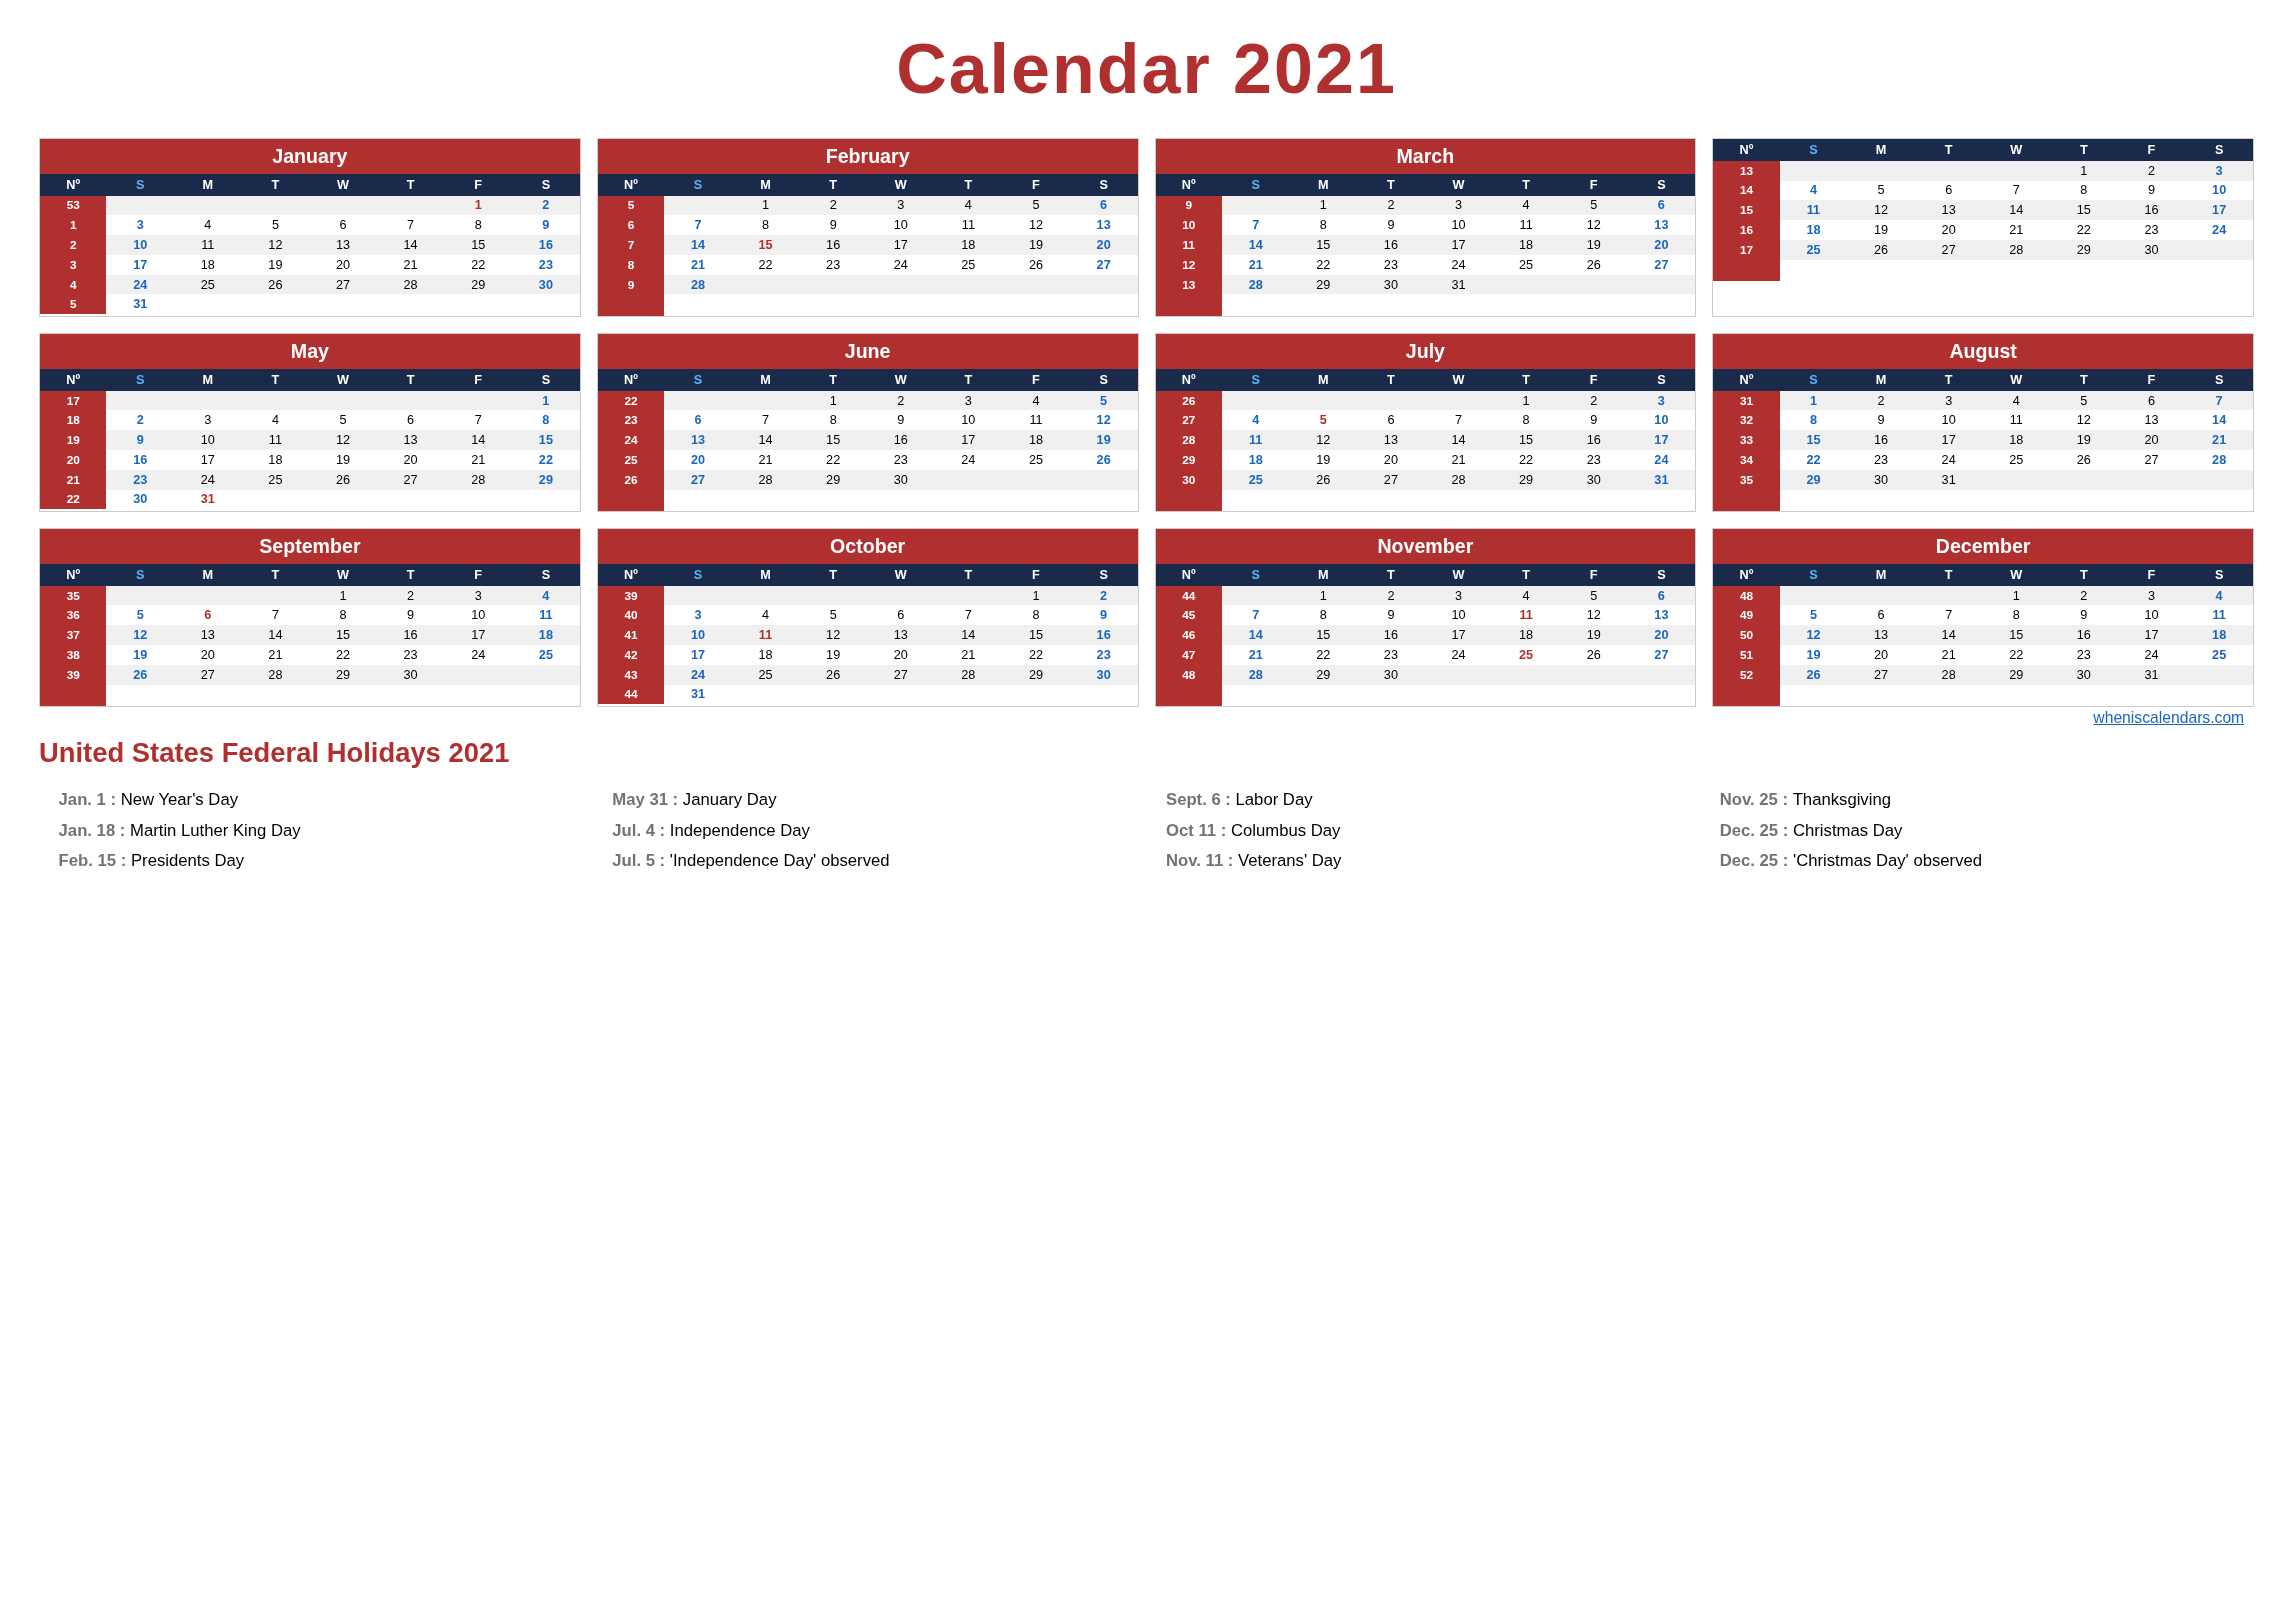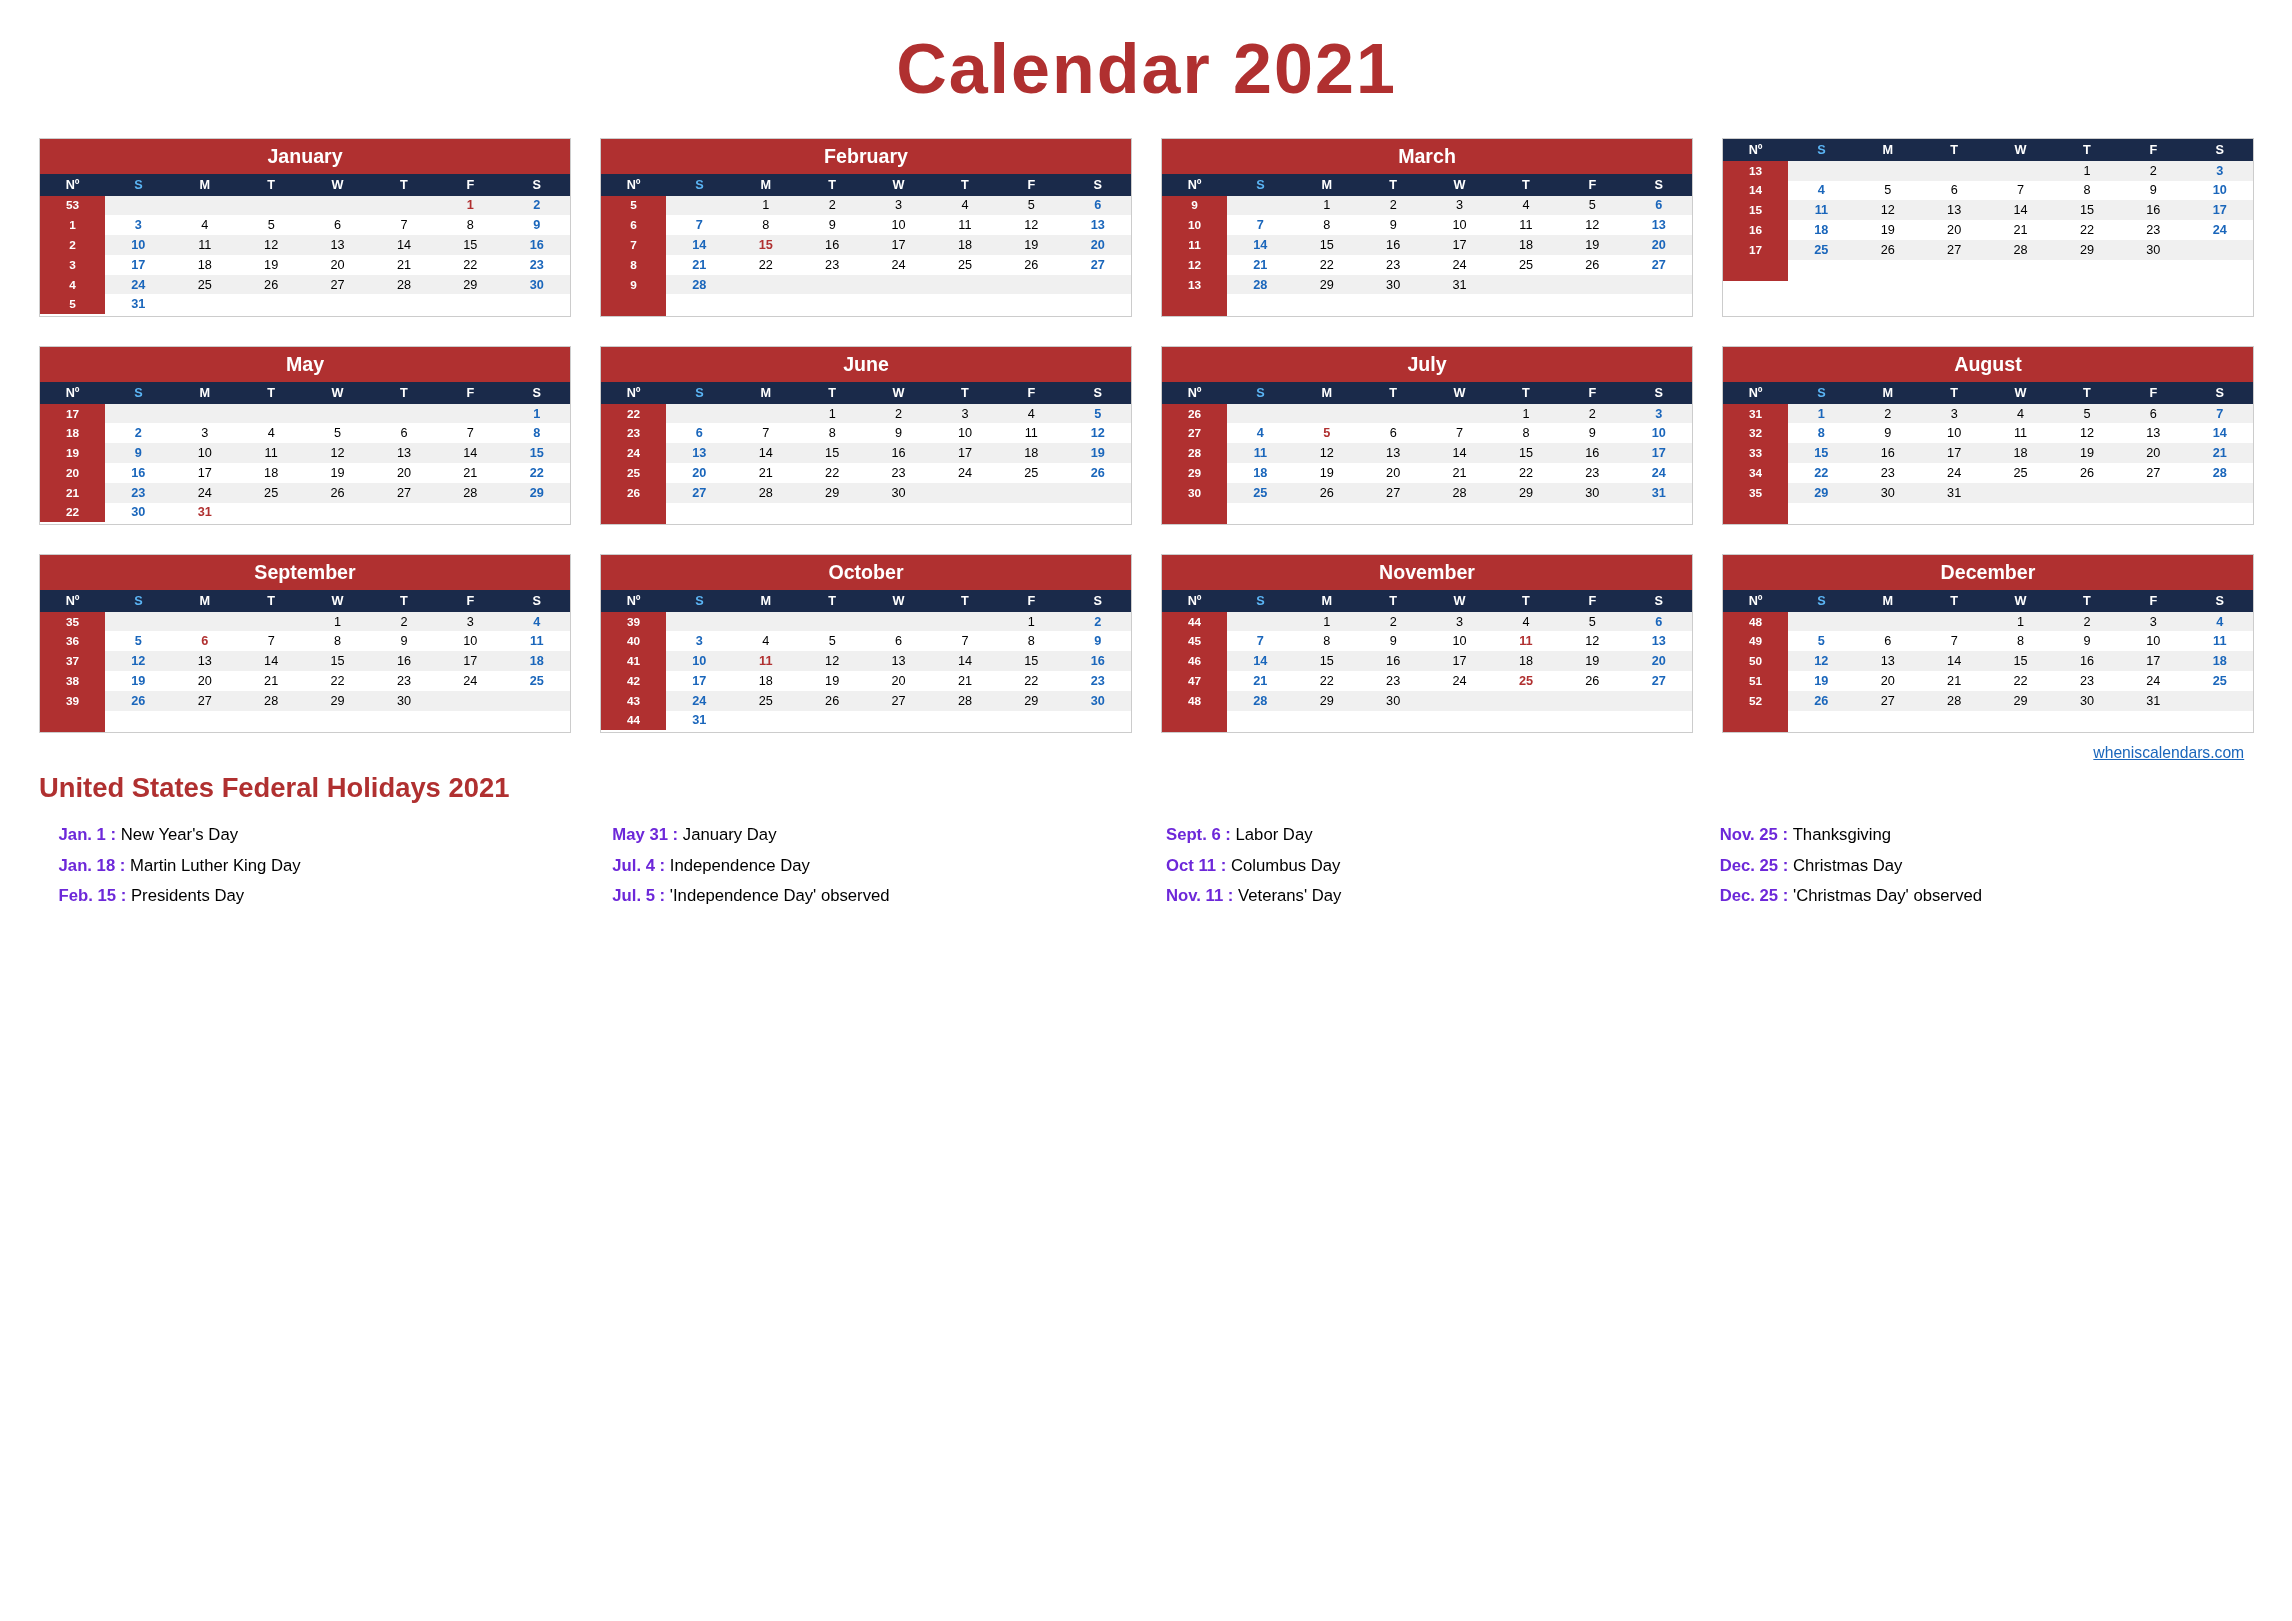--- a/index.html
+++ b/index.html
@@ -14,22 +14,22 @@
       text-align: center;
       color: #b03030;
       font-size: 70px;
       font-weight: bold;
       margin-bottom: 29px;
       letter-spacing: 2px;
     }
     .calendars-grid {
       display: grid;
       grid-template-columns: repeat(4, 1fr);
-      gap: 29px;
-      margin-bottom: 11px;
+      gap: 16px;
+      margin-bottom: 2px;
     }
     .month-block {
       border: 1px solid #ccc;
     }
     .month-header {
       background: #b03030;
       color: #fff;
       text-align: center;
       font-size: 19.6px;
       font-weight: bold;
@@ -95,21 +95,21 @@
       grid-template-columns: repeat(4, 1fr);
       gap: 3.9px 39px;
       font-size: 16.7px;
       padding: 0 19.6px;
     }
     .holiday-item {
       margin-bottom: 5.9px;
       line-height: 1.5;
     }
     .holiday-date {
-      color: #6d28d9;
+      color: #737373;
       font-weight: bold;
     }
     .website-link {
       text-align: right;
       color: #1a66bb;
       font-size: 15.7px;
       margin-bottom: 3.9px;
       margin-right: 9.8px;
       text-decoration: underline;
     }

